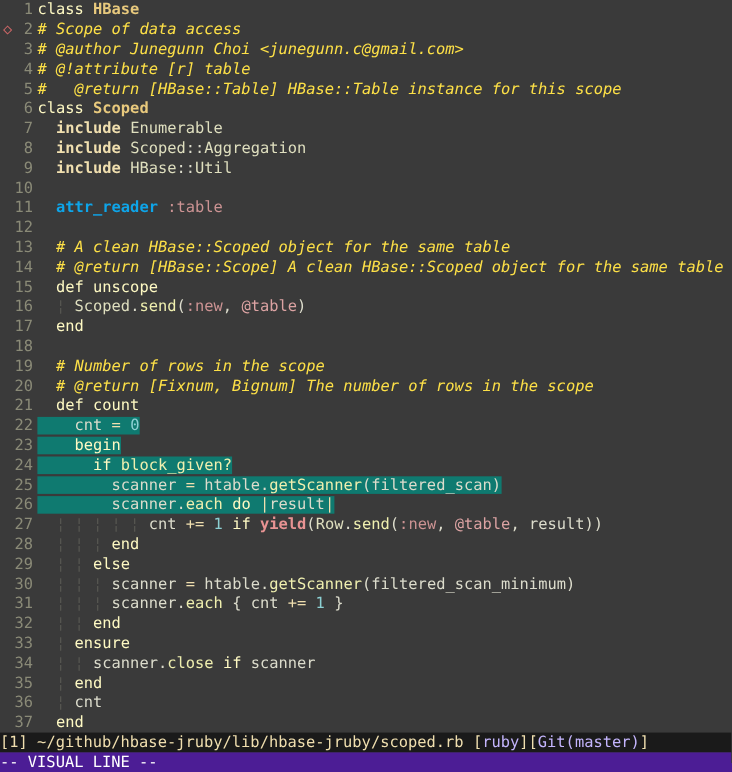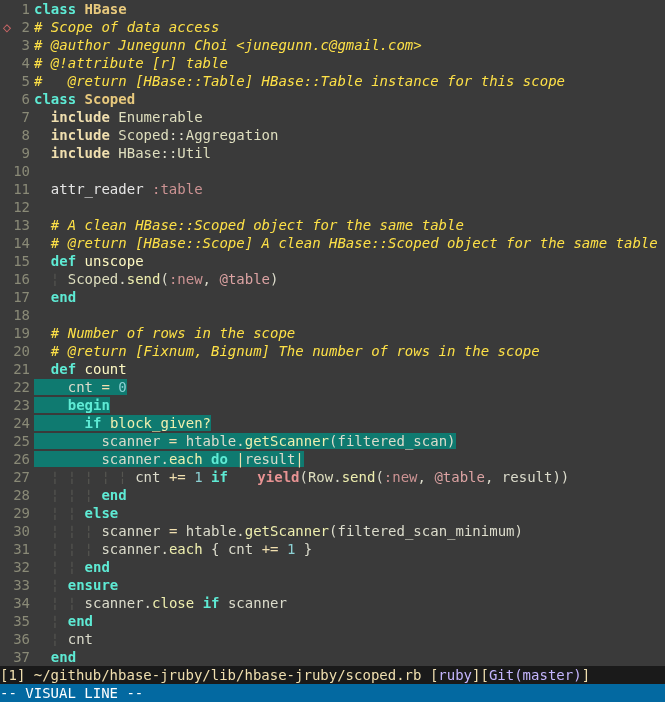--- a/index.html
+++ b/index.html
@@ -46,42 +46,42 @@
     height: 18px;
     white-space: pre;
     padding-left: 0;
   }
   .statusline .brack { color: #f0dfaf; }
   .statusline .num { color: #f0dfaf; }
   .statusline .path { color: #f0dfaf; }
   .statusline .tag { color: #c4b5fd; }
   .modeline {
     color: #ffffff;
-    background: #0369a1;
+    background: #4c1d95;
     height: 18px;
     white-space: pre;
   }
   
-  .kw   { color: #5eead4; font-weight: bold; }                       
+  .kw   { color: #fef9c3; font-weight: normal; }                       
   .clsb { color: #e8c97d; font-weight: bold; }
   .inc  { color: #f0dfaf; font-weight: bold; }   
   .const{ color: #dfdfbf; }                       
   .mdef { color: #fef9c3; }                       
   .cmt  { color: #fde047; font-style: italic; }
   .sym  { color: #cc9393; }                       
   .ivar { color: #dca3a3; }                       
   .num  { color: #8cd0d3; }                       
   .op   { color: #f0dfaf; }                       
   .call { color: #efefaf; }                       
   .id   { color: #dcdccc; }
   .punct{ color: #dcdccc; }
-  .attr { color: #e5e5e5; font-weight: normal; text-align: center; }
+  .attr { color: #0ea5e9; font-weight: bold; text-align: center; }
   .bar  { color: #f0dfaf; }
   .indent { color: #555550; }
-  .yield { color: #e89393; font-weight: bold; margin-left: 21px; }
+  .yield { color: #e89393; font-weight: bold; }
 </style>
 </head>
 <body>
 
 <div class="editor" id="editor">
     <div class="line"><div class="gutter">1</div><div class="code"><span class="kw">class </span><span class="clsb">HBase</span></div></div>
     <div class="line"><div class="gutter"><span class="sign sign-red">◇</span>2</div><div class="code"><span class="cmt"># Scope of data access</span></div></div>
     <div class="line"><div class="gutter">3</div><div class="code"><span class="cmt"># @author Junegunn Choi &lt;junegunn.c@gmail.com&gt;</span></div></div>
     <div class="line"><div class="gutter">4</div><div class="code"><span class="cmt"># @!attribute [r] table</span></div></div>
     <div class="line"><div class="gutter">5</div><div class="code"><span class="cmt">#   @return [HBase::Table] HBase::Table instance for this scope</span></div></div>

